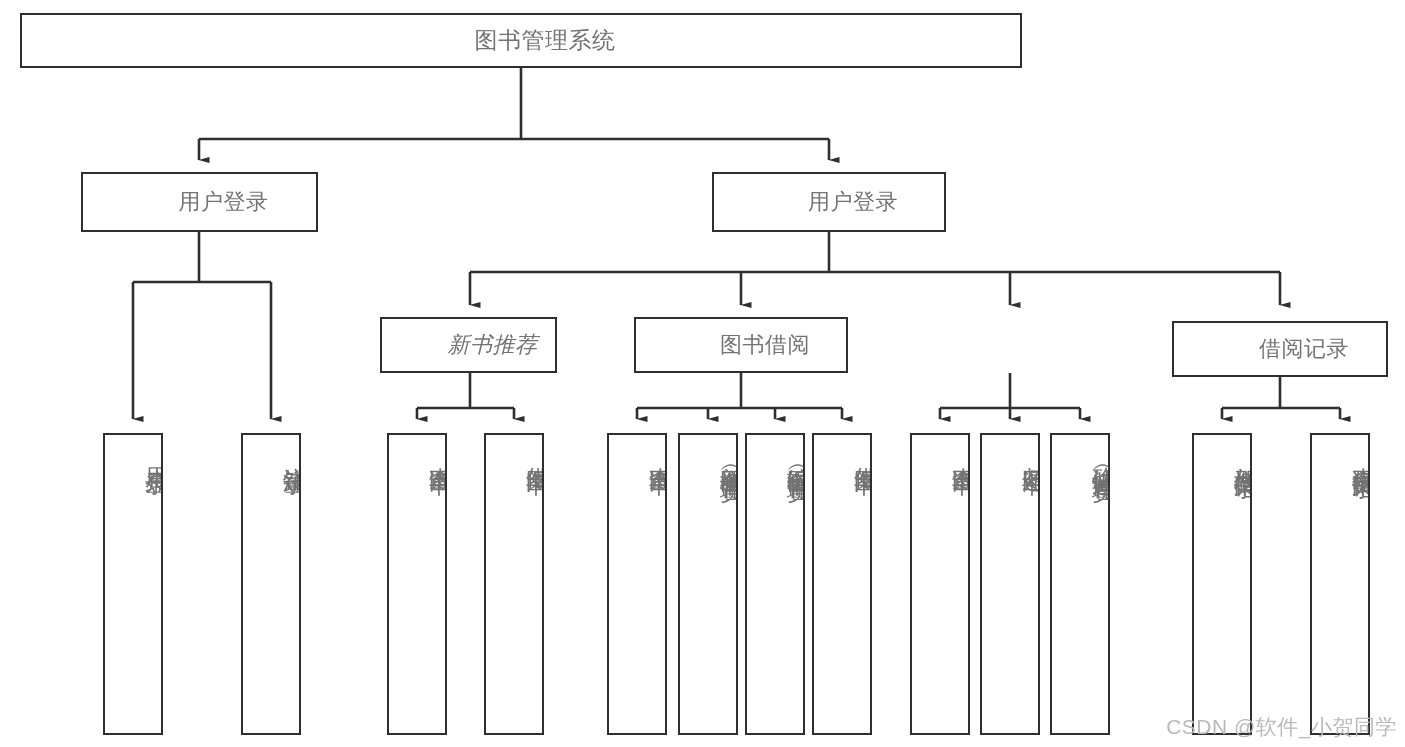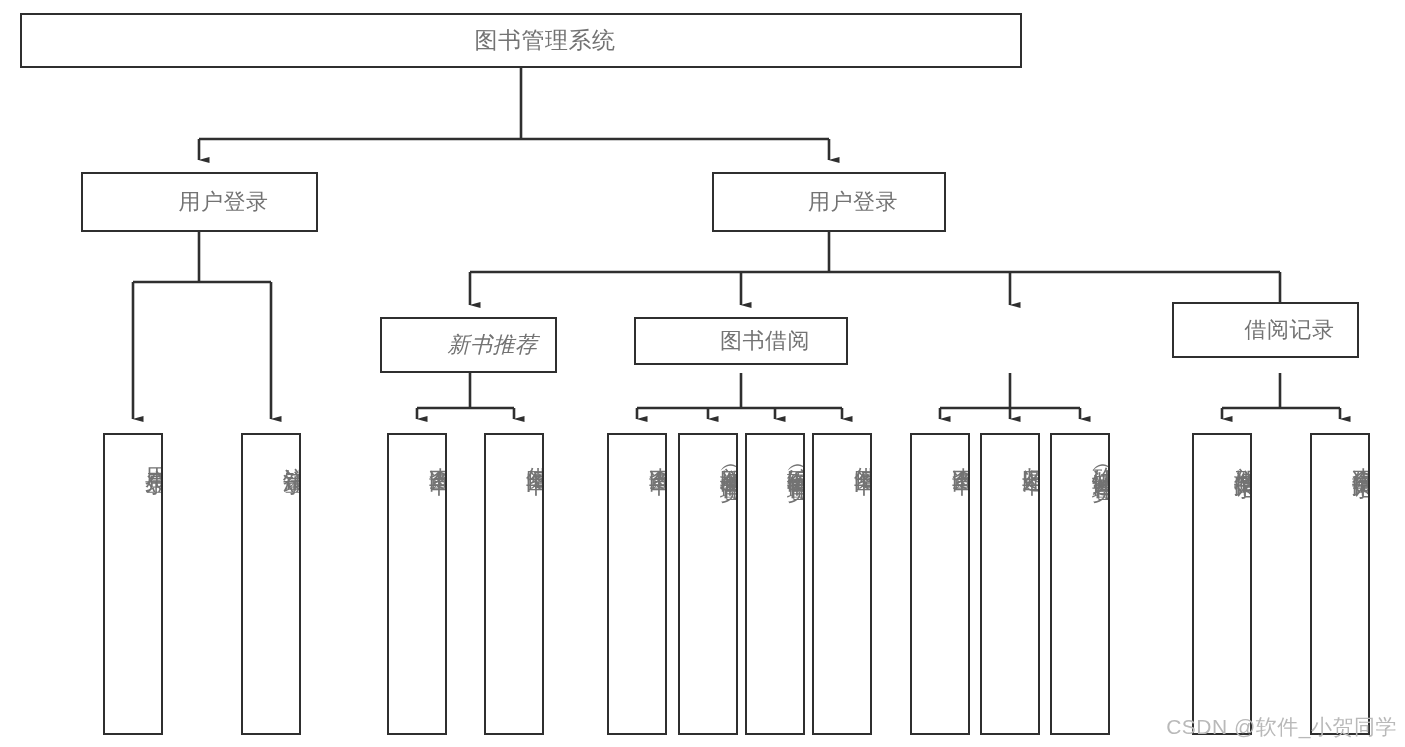--- a/index.html
+++ b/index.html
@@ -135,24 +135,24 @@
   <div class="node horiz" style="left:81px; top:172px; width:237px; height:60px;">
     <span class="lbl">用户登录</span>
   </div>
   <div class="node horiz" style="left:712px; top:172px; width:234px; height:60px;">
     <span class="lbl">用户登录</span>
   </div>
 
   <div class="node horiz" style="left:380px; top:317px; width:177px; height:56px;font-style:italic;">
     <span class="lbl">新书推荐</span>
   </div>
-  <div class="node horiz" style="left:634px; top:317px; width:214px; height:48px;">
+  <div class="node horiz" style="left:634px; top:317px; width:214px; height:56px;">
     <span class="lbl">图书借阅</span>
   </div>
-  <div class="node horiz" style="left:1172px; top:302px; width:187px; height:56px;">
+  <div class="node horiz" style="left:1172px; top:321px; width:216px; height:56px;">
     <span class="lbl">借阅记录</span>
   </div>
 
   <div class="node vert" style="left:103px; top:433px; width:60px; height:302px;">
     <span class="lbl">用户登录</span>
   </div>
   <div class="node vert" style="left:241px; top:433px; width:60px; height:302px;">
     <span class="lbl">注销登录</span>
   </div>
 

